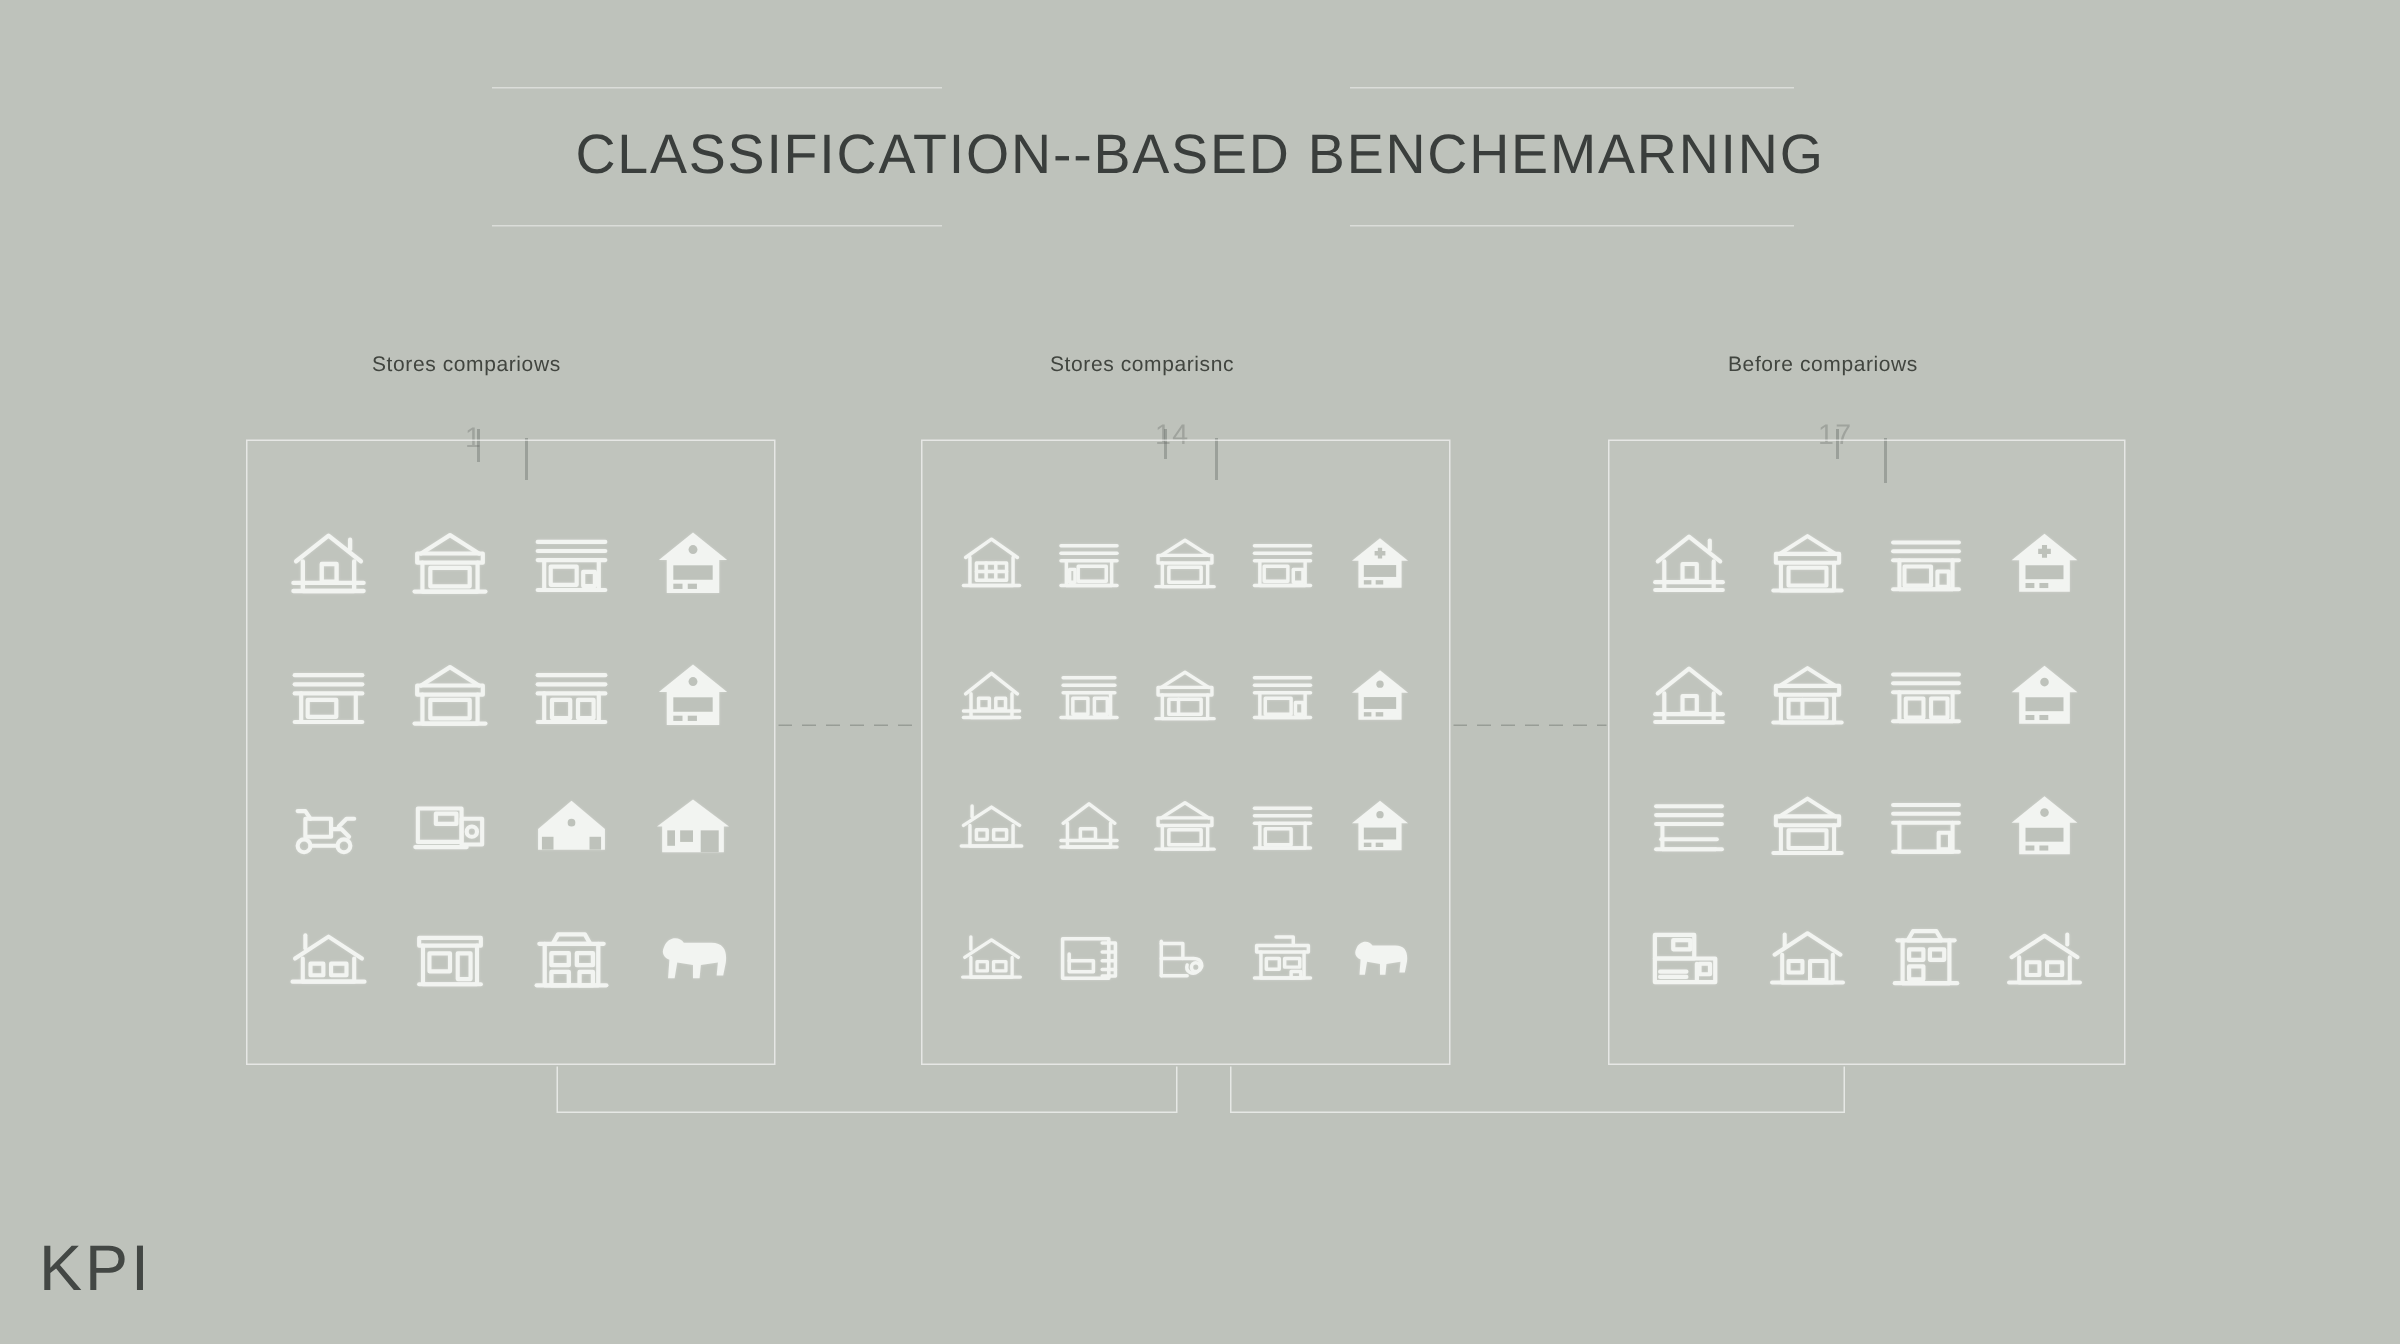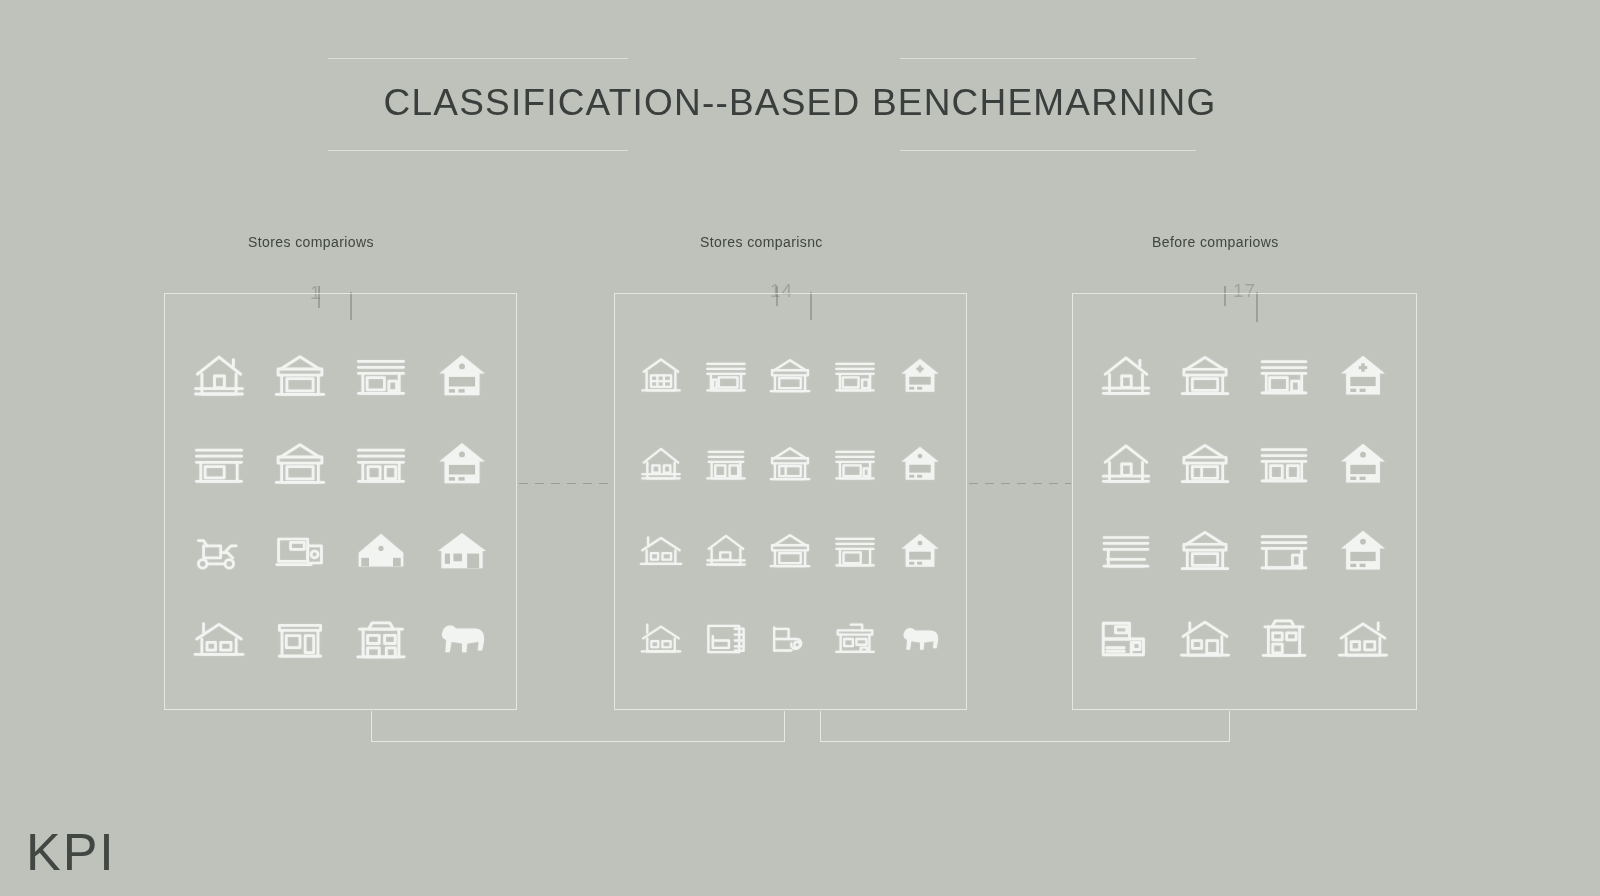--- a/index.html
+++ b/index.html
@@ -132,21 +132,21 @@
     border-left: 1px solid rgba(255,255,255,0.62);
     border-right: 1px solid rgba(255,255,255,0.62);
     border-bottom: 1px solid rgba(255,255,255,0.62);
   }
 
   
   #footer-kpi {
     position: absolute;
     left: 26px;
     top: 822px;
-    font-size: 52px;
+    font-size: 43px;
     letter-spacing: 2px;
     color: #434744;
     font-weight: 300;
   }
 </style>
 </head>
 <body>
 
 <div id="stage">
 
@@ -169,21 +169,21 @@
 
   <div class="tick-group" style="left:770px; top:286px;">
     <div class="tick-v" style="left:6px;  top:0px;  height:20px;"></div>
     <div class="tick-v" style="left:40px; top:6px;  height:28px;"></div>
     <div class="tick-num" style="left:0px; top:-6px;">14</div>
   </div>
 
   <div class="tick-group" style="left:1218px; top:286px;">
     <div class="tick-v" style="left:6px;  top:0px;  height:20px;"></div>
     <div class="tick-v" style="left:38px; top:6px;  height:30px;"></div>
-    <div class="tick-num" style="left:-6px; top:-6px;margin-left:21px;">17</div>
+    <div class="tick-num" style="left:-6px; top:-6px;">17</div>
   </div>
 
   <div class="panel" style="left:164px; top:293px; width:353px; height:417px;">
     <div class="panel-grid cols-4">
       <div class="icon-cell">
         <svg width="58" height="54" viewBox="0 0 64 60">
             <g class="ic-l">
               <path d="M8 28 L32 9 L56 28"></path>
               <path d="M13 28 V50 H51 V28"></path>
               <path d="M6 50 H58"></path>

